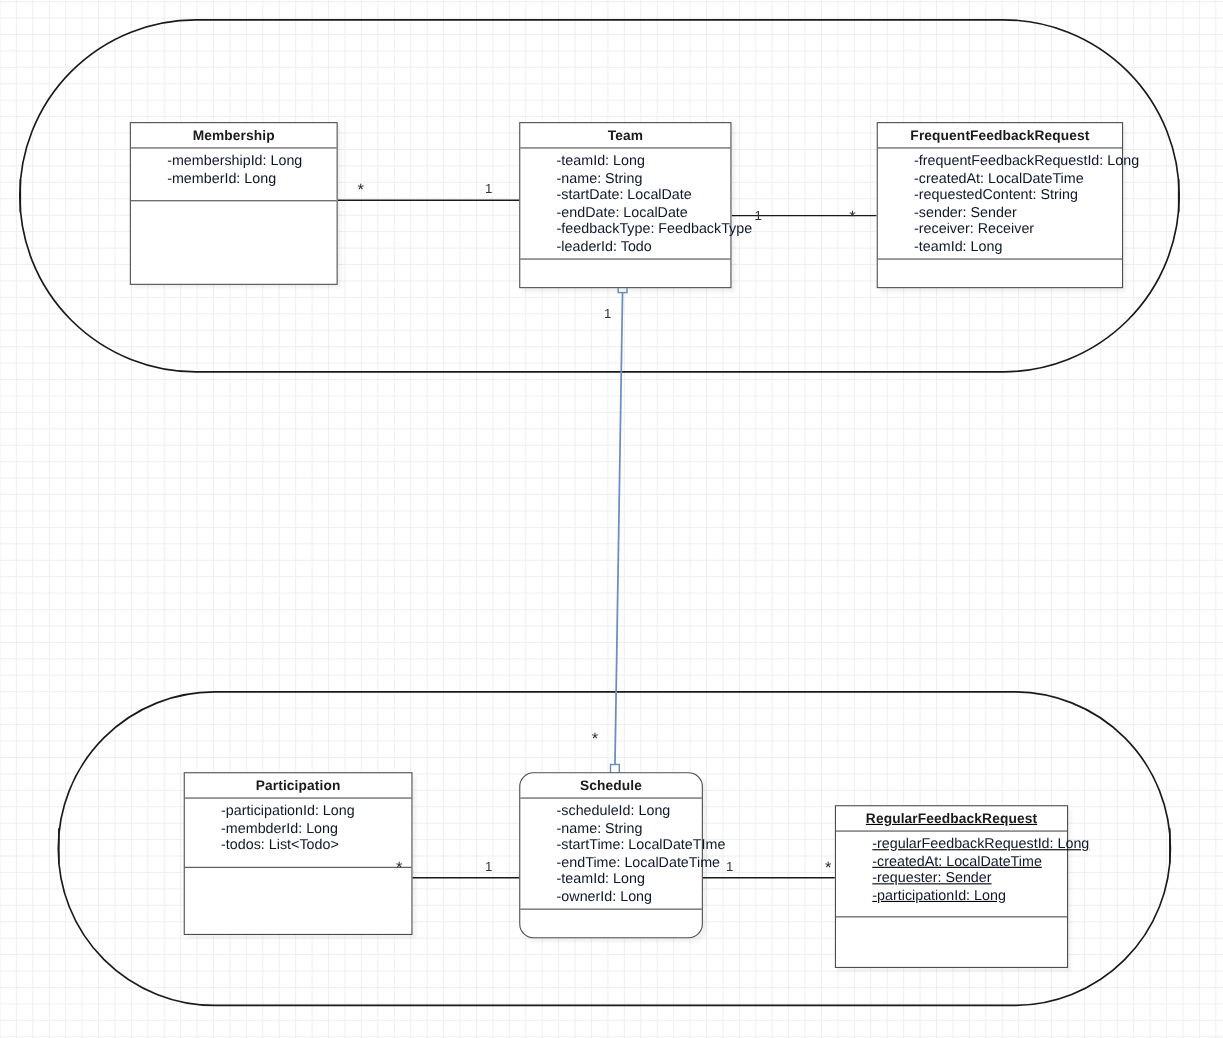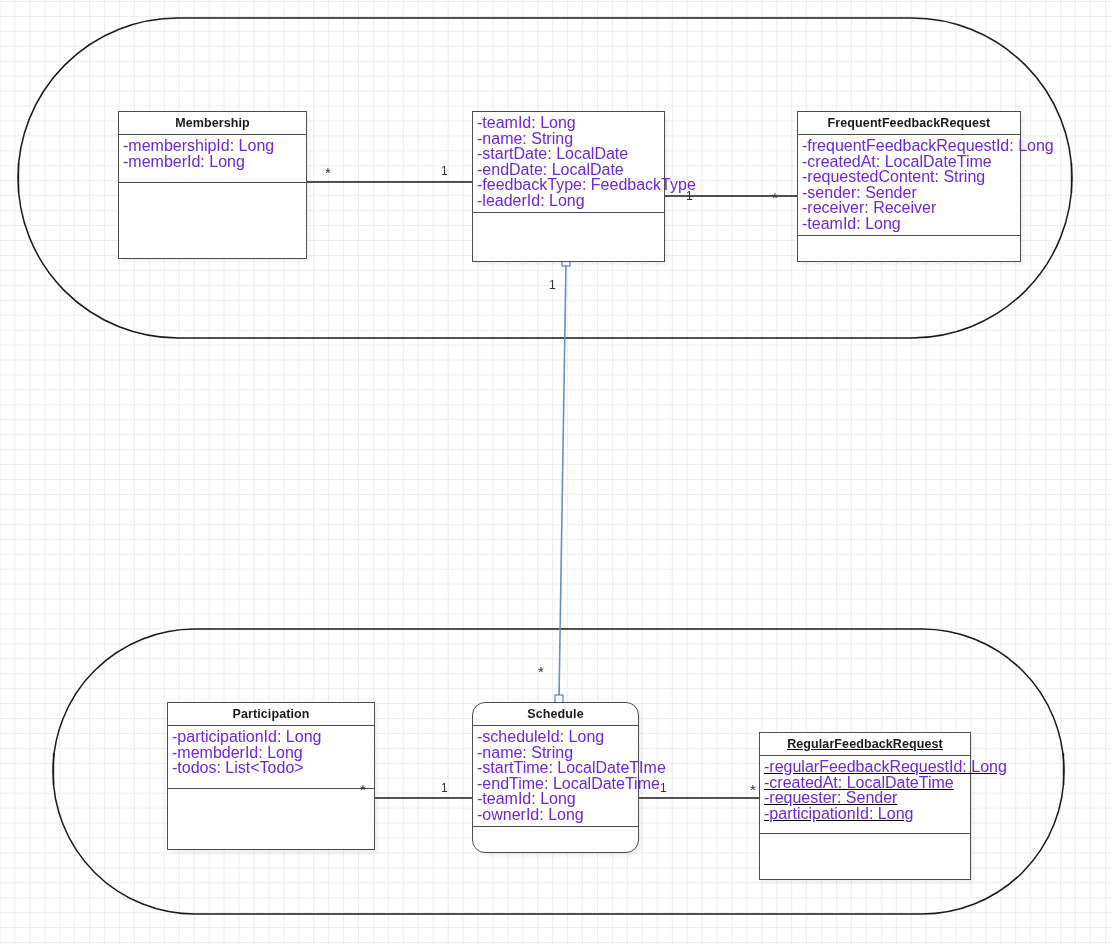--- a/index.html
+++ b/index.html
@@ -49,24 +49,25 @@
     letter-spacing: 0.1px;
     white-space: nowrap;
     overflow: hidden;
   }
   .uml-attrs {
     box-sizing: border-box;
     border-bottom: 1.3px solid #4d4d4d;
     padding: 3px 0 4px 4px;
   }
   .uml-attr {
-    font-size: 16px;
-    color: #6d28d9;
+    font-size: 13px;
+    color: #0f172a;
     line-height: 15.6px;
     white-space: nowrap;
+    margin-left: 29px;
   }
   .uml-ops {
     box-sizing: border-box;
   }
   
   .mult {
     position: absolute;
     font-size: 12px;
     color: #333333;
     line-height: 12px;
@@ -109,27 +110,28 @@
   <div class="uml-class" style="left:118px; top:111px; width:189px; height:148px;">
     <div class="uml-title">Membership</div>
     <div class="uml-attrs" style="height:48px;">
       <div class="uml-attr">-membershipId: Long</div>
       <div class="uml-attr">-memberId: Long</div>
     </div>
     <div class="uml-ops"></div>
   </div>
 
   <div class="uml-class" style="left:472px; top:111px; width:193px; height:151px;">
+    <div class="uml-title">Team</div>
     <div class="uml-attrs" style="height:101px;">
       <div class="uml-attr">-teamId: Long</div>
       <div class="uml-attr">-name: String</div>
       <div class="uml-attr">-startDate: LocalDate</div>
       <div class="uml-attr">-endDate: LocalDate</div>
       <div class="uml-attr">-feedbackType: FeedbackType</div>
-      <div class="uml-attr">-leaderId: Long</div>
+      <div class="uml-attr">-leaderId: Todo</div>
     </div>
     <div class="uml-ops"></div>
   </div>
 
   <div class="uml-class" style="left:797px; top:111px; width:224px; height:151px;">
     <div class="uml-title">FrequentFeedbackRequest</div>
     <div class="uml-attrs" style="height:101px;">
       <div class="uml-attr">-frequentFeedbackRequestId: Long</div>
       <div class="uml-attr">-createdAt: LocalDateTime</div>
       <div class="uml-attr">-requestedContent: String</div>

